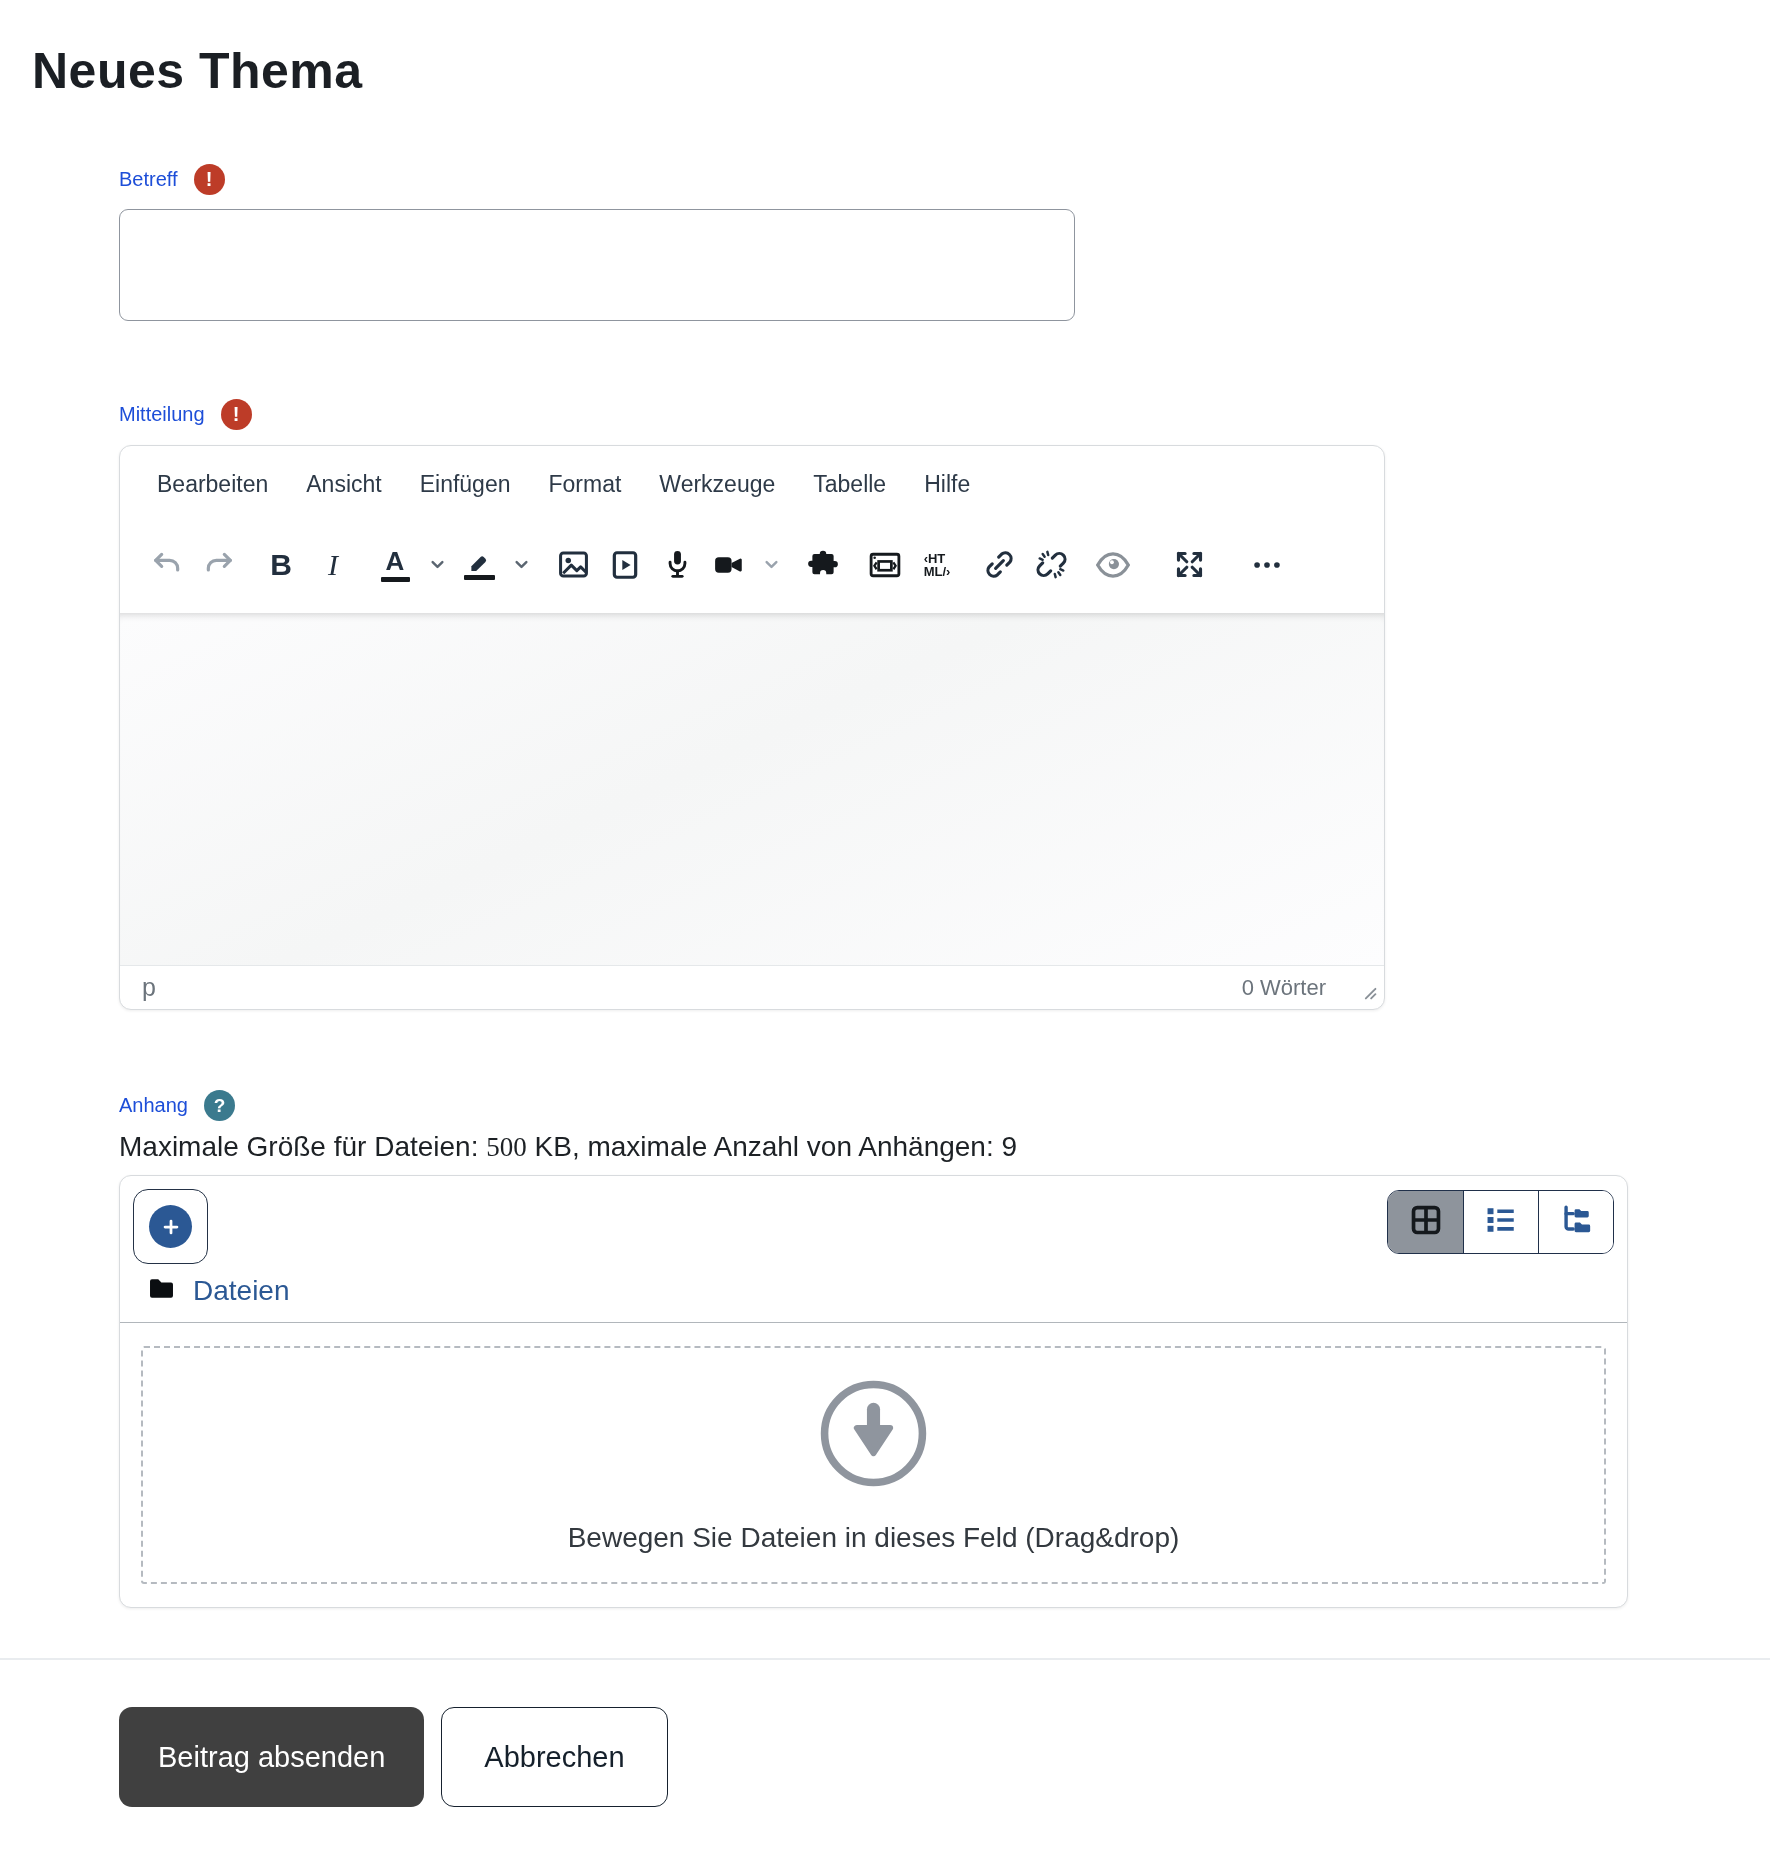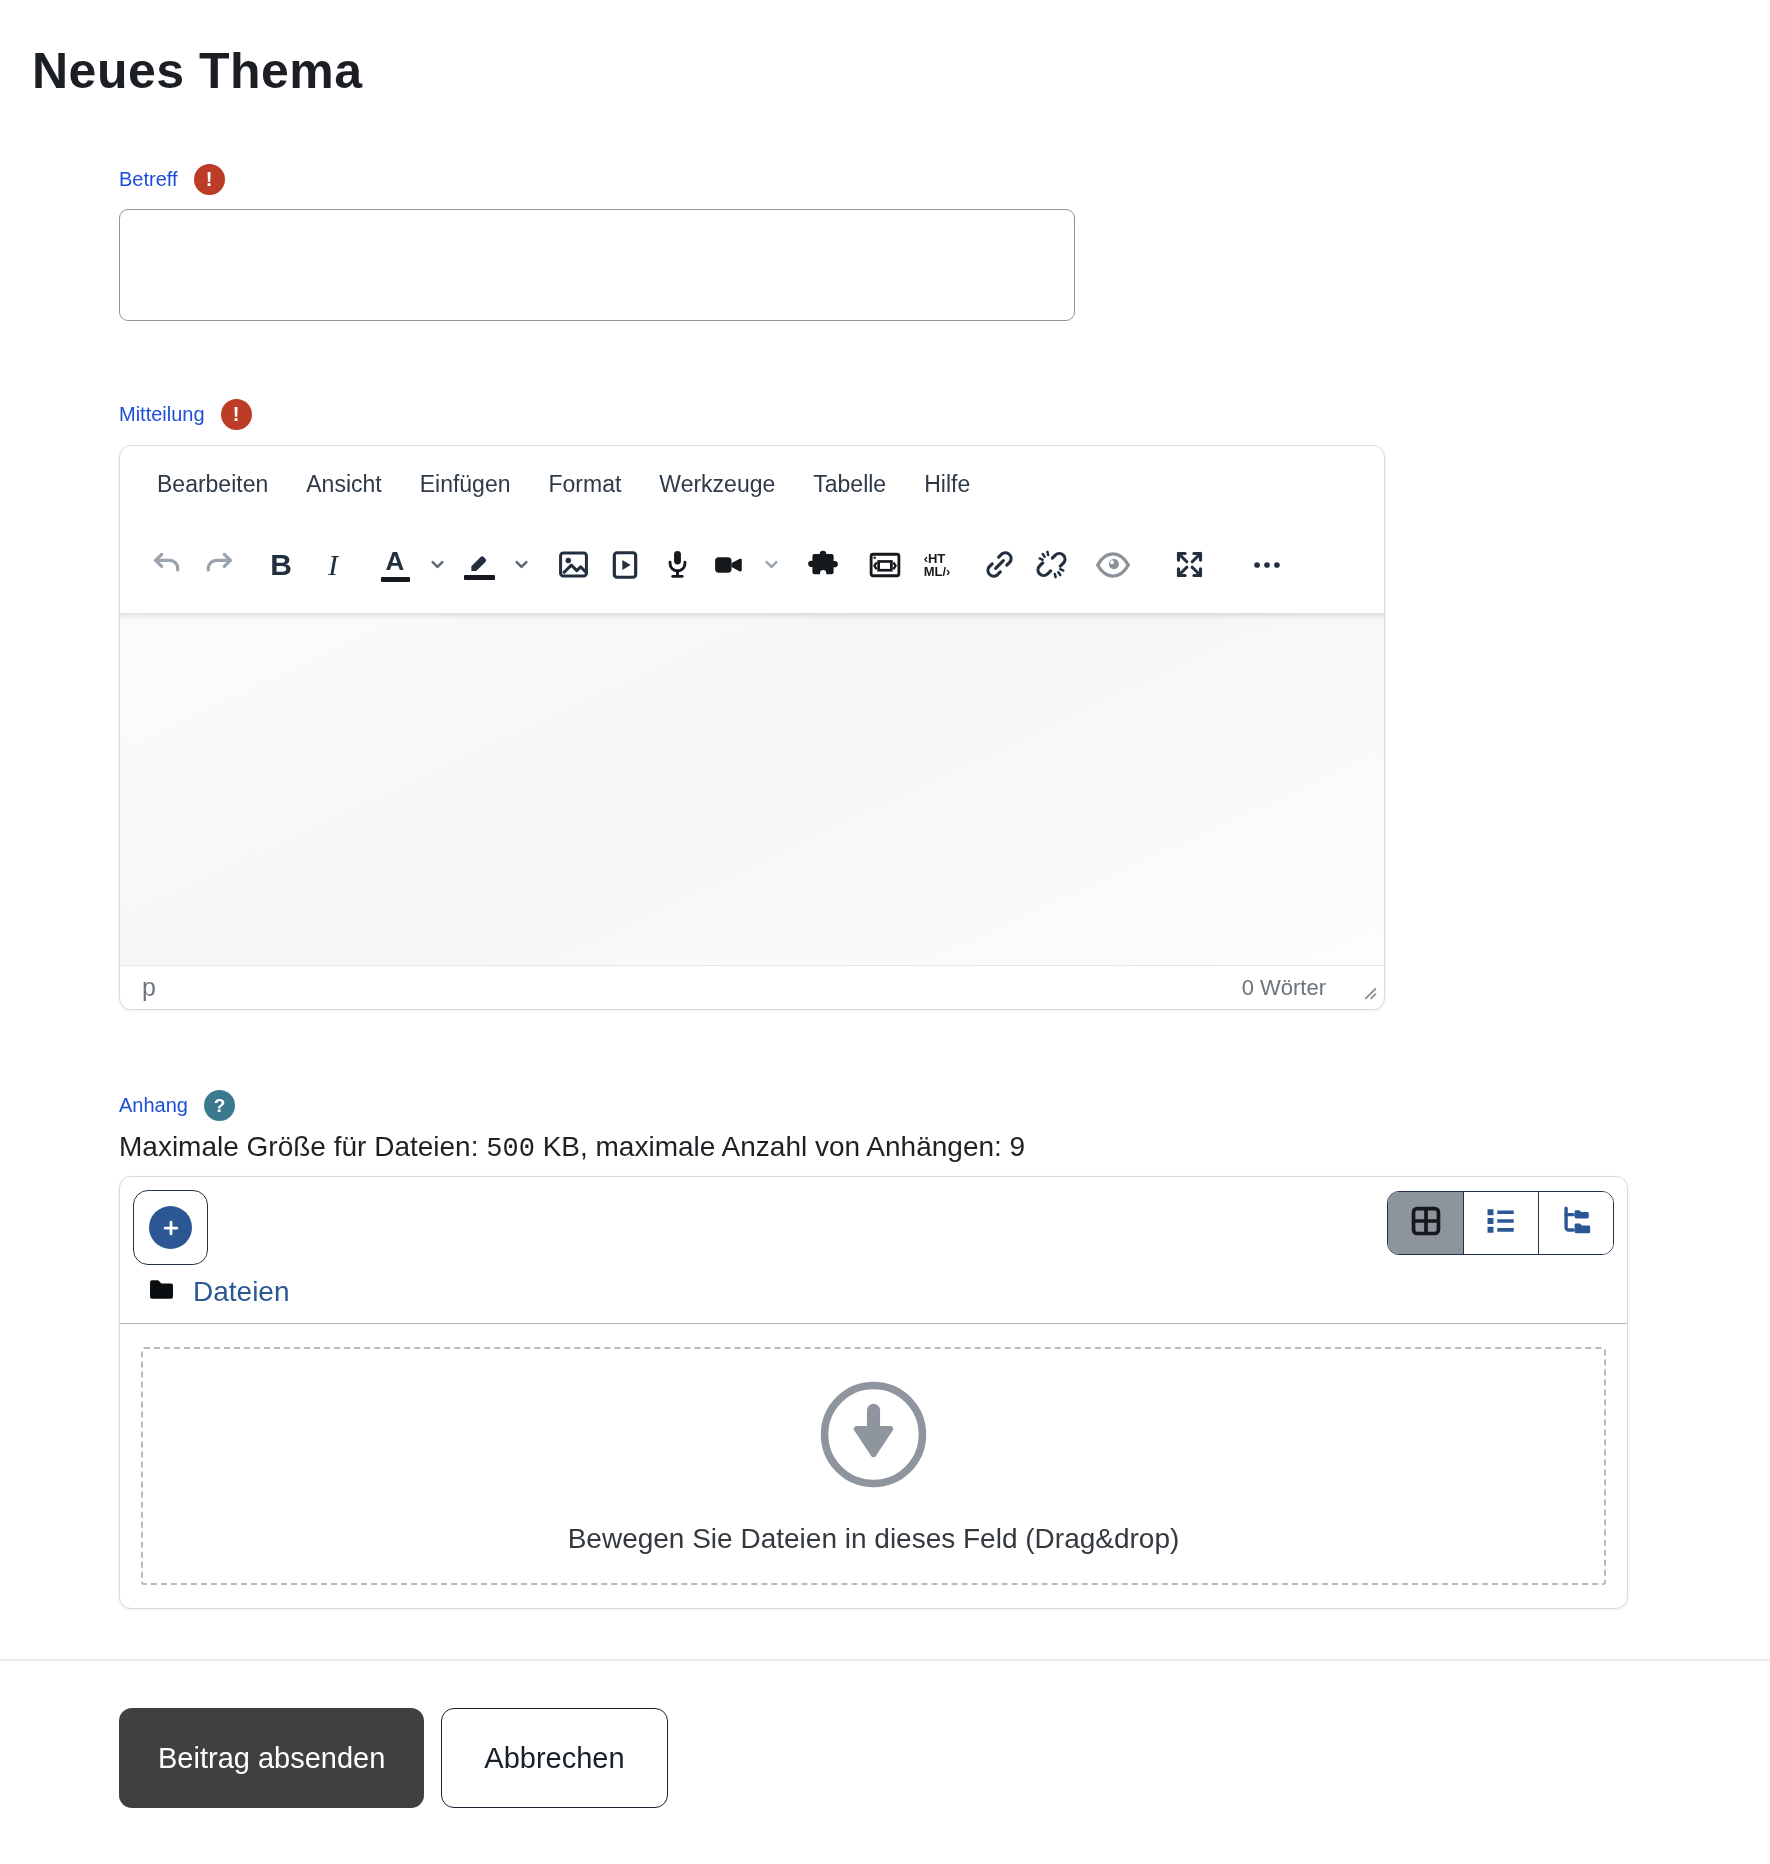--- a/index.html
+++ b/index.html
@@ -45,21 +45,21 @@
     box-shadow:inset 0 8px 9px -7px rgba(0,0,0,.18); }
   .statusbar { height:44px; border-top:1px solid #e5e8ea; display:flex; align-items:center;
     justify-content:space-between; padding:0 22px; position:relative; }
   .status-path { font-size:25px; color:#6c747c; }
   .status-words { font-size:22px; color:#6c747c; margin-right:36px; }
   .resize-handle { position:absolute; right:7px; bottom:5px; cursor:nwse-resize; }
 
   
   .attach-block { margin-top:80px; }
   .attach-info { margin-top:10px; font-size:28px; color:#1d2125; }
-  .mono-num { font-family:Liberation Mono, monospace; font-size:27px; }
+  .mono-num { font-family:Liberation Serif, serif; font-size:27px; }
   .filebox { margin-top:12px; width:1509px; border:1px solid #d8dbde; border-radius:12px; background:#fff;
     box-shadow:0 1px 3px rgba(0,0,0,.07); overflow:hidden; }
   .fm-toolbar { display:flex; align-items:flex-start; justify-content:space-between; padding:13px 13px 4px 13px; }
   .add-btn { width:75px; height:75px; border:1.6px solid #243246; border-radius:15px; background:#fff;
     display:flex; align-items:center; justify-content:center; cursor:pointer; }
   .add-circle { width:43px; height:43px; border-radius:50%; background:#2b5894; display:flex;
     align-items:center; justify-content:center; }
   .view-group { display:flex; border:1.6px solid #20304a; border-radius:12px; overflow:hidden; margin-top:1px; }
   .view-btn { width:75px; height:62px; display:flex; align-items:center; justify-content:center;
     background:#fff; cursor:pointer; }

